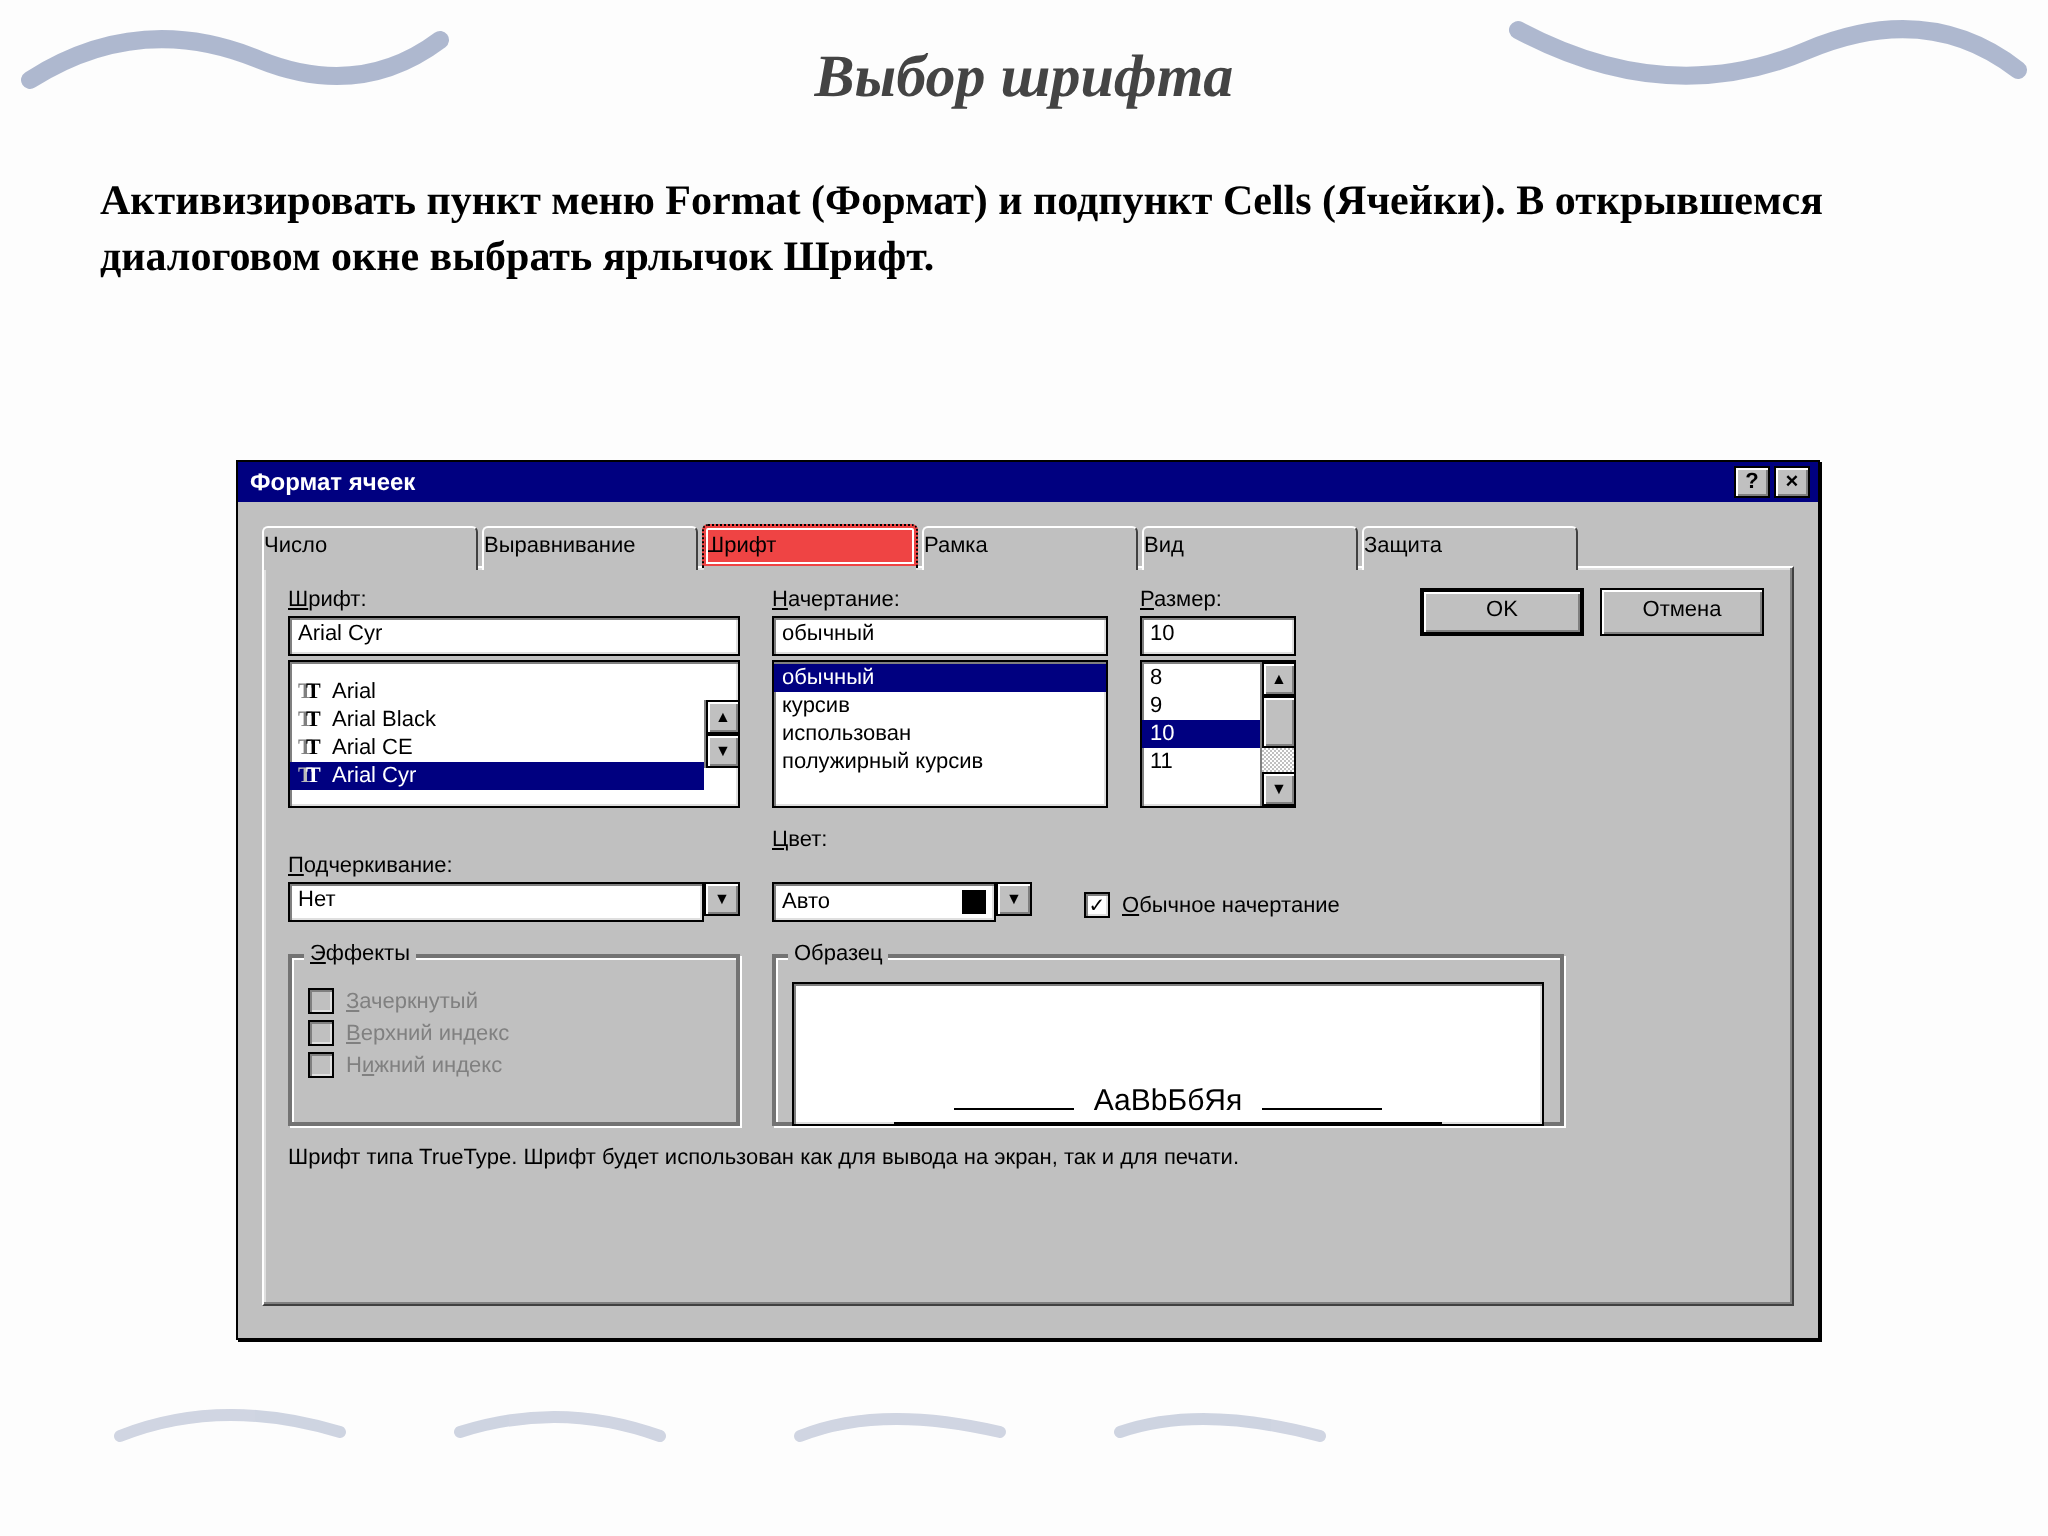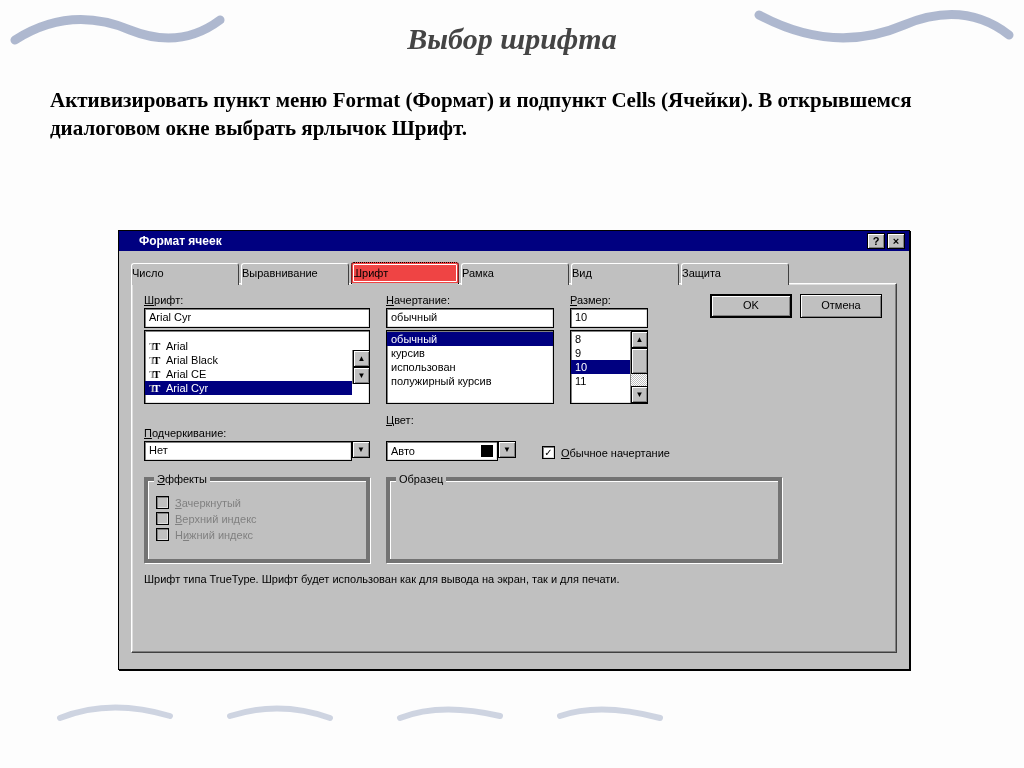--- a/index.html
+++ b/index.html
@@ -45,21 +45,21 @@
     border: 1px solid #000;
     background: #c0c0c0;
     box-shadow: 1px 1px 0 #000;
   }
   .titlebar {
     background: #000080;
     color: #fff;
     height: 20px;
     display: flex;
     align-items: center;
-    padding: 0 4px 0 20px;
+    padding: 0 4px 0 6px;
     font-weight: bold;
     font-size: 12px;
   }
   .titlebar .spacer { flex: 1; }
   .titlebar .tbtn {
     width: 18px; height: 16px;
     background: #c0c0c0;
     border: 1px solid #000;
     box-shadow: inset 1px 1px 0 #fff, inset -1px -1px 0 #808080;
     margin-left: 2px;
@@ -201,21 +201,21 @@
     padding-top: 4px;
     cursor: default;
   }
   .btn.default {
     border: 2px solid #000;
     box-shadow: inset 1px 1px 0 #fff, inset -1px -1px 0 #808080;
     padding-top:3px;
   }
 
   .groupbox {
-    border: 4px solid #737373;
+    border: 2px solid #737373;
     box-shadow: inset 1px 1px 0 #fff, 1px 1px 0 #fff;
     position: relative;
     padding: 12px 8px 6px 8px;
   }
   .groupbox .legend {
     position: absolute;
     top: -8px; left: 6px;
     background: #c0c0c0;
     padding: 0 3px;
     font-size: 11px;
@@ -424,20 +424,27 @@
             <span><span class="ul">В</span><span>ерхний индекс</span></span>
           </div>
           <div class="checkbox">
             <span class="cb-box"></span>
             <span>Н<span class="ul">и</span><span>жний индекс</span></span>
           </div>
         </div>
 
         <div class="groupbox" style="width:396px; height:86px;text-align:center;">
           <div class="legend">Образец</div>
+          <div class="sunken preview-box">
+            <div class="preview-inner">
+              <span class="underline-seg"></span>
+              <span class="sample">АаВbБбЯя</span>
+              <span class="underline-seg"></span>
+            </div>
+          </div>
         </div>
       </div>
 
       <div class="hint">Шрифт типа TrueType. Шрифт будет использован как для вывода на экран, так и для печати.</div>
 
     </div>
   </div>
 </div>
 
 <div class="bottom-dec">

